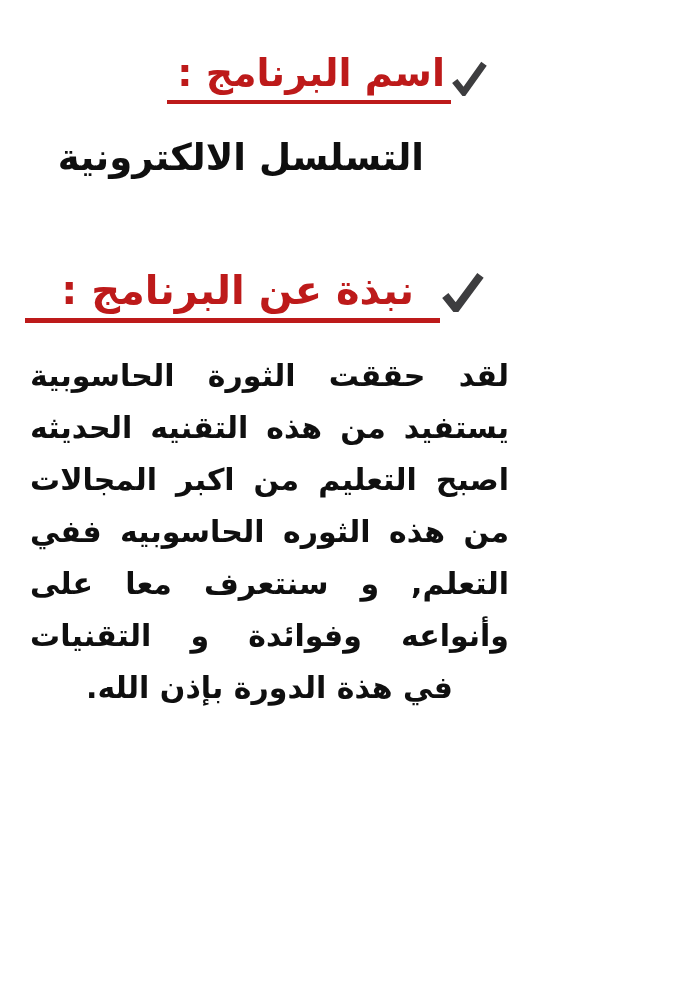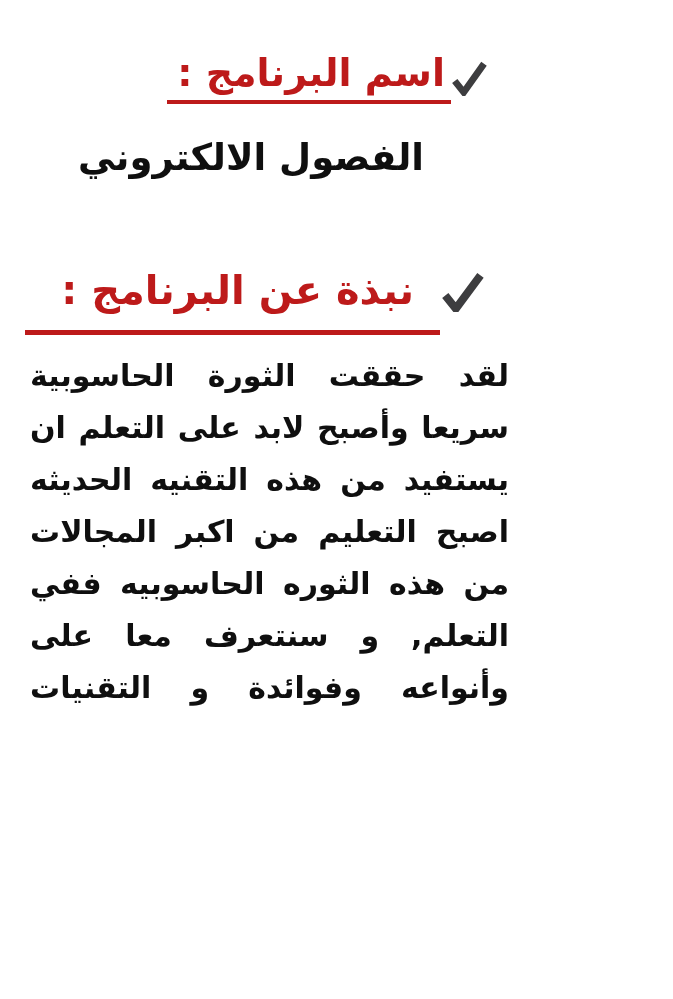--- a/index.html
+++ b/index.html
@@ -44,21 +44,21 @@
     white-space: nowrap;
     border-bottom: 4px solid var(--heading-red, #bd1a1a);
   }
   .h1 {
     padding: 0 6px 4px 10px;
   }
   .h2 {
     font-size: 40px;
     line-height: 48px;
     border-bottom-width: 5px;
-    padding: 0 26px 16px 36px;
+    padding: 0 26px 4px 36px;
   }
 
   .program-name {
     position: absolute;
     top: 133px;
     right: 113px;
     color: var(--body-black, #0f0f0f);
     font-weight: 700;
     font-size: 37px;
     line-height: 50px;
@@ -94,34 +94,34 @@
 
   <div class="heading-row h1row">
     <span class="check check1">
       <svg width="36" height="36" viewBox="0 0 48 46" aria-hidden="true">
         <path d="M5 27 L17 42 L44 4" fill="none" stroke="currentColor" stroke-width="9" stroke-linecap="butt" stroke-linejoin="miter"></path>
       </svg>
     </span>
     <span class="heading h1">اسم البرنامج :</span>
   </div>
 
-  <div class="program-name">الفصول الالكتروني</div>
+  <div class="program-name">التسلسل الالكترونية</div>
 
   <div class="heading-row h2row">
     <span class="check check2">
       <svg width="44" height="40" viewBox="0 0 50 44" aria-hidden="true">
         <path d="M6 26 L18 41 L46 3" fill="none" stroke="currentColor" stroke-width="9" stroke-linecap="butt" stroke-linejoin="miter"></path>
       </svg>
     </span>
     <span class="heading h2">نبذة عن البرنامج :</span>
   </div>
 
   <div class="body-text">
     <div class="bline">لقد حققت الثورة الحاسوبية تقدما</div>
-    <div class="bline">سريعا وأصبح لابد على التعلم ان</div>
     <div class="bline">يستفيد من هذه التقنيه الحديثه التي</div>
     <div class="bline">اصبح التعليم من اكبر المجالات إستفادة</div>
     <div class="bline">من هذه الثوره الحاسوبيه ففي مطلع</div>
     <div class="bline">التعلم, و سنتعرف معا على التسلسل</div>
     <div class="bline">وأنواعه وفوائدة و التقنيات الميلاديه</div>
+    <div class="bline last">في هذة الدورة بإذن الله.</div>
   </div>
 
 </div>
 
 </body></html>

